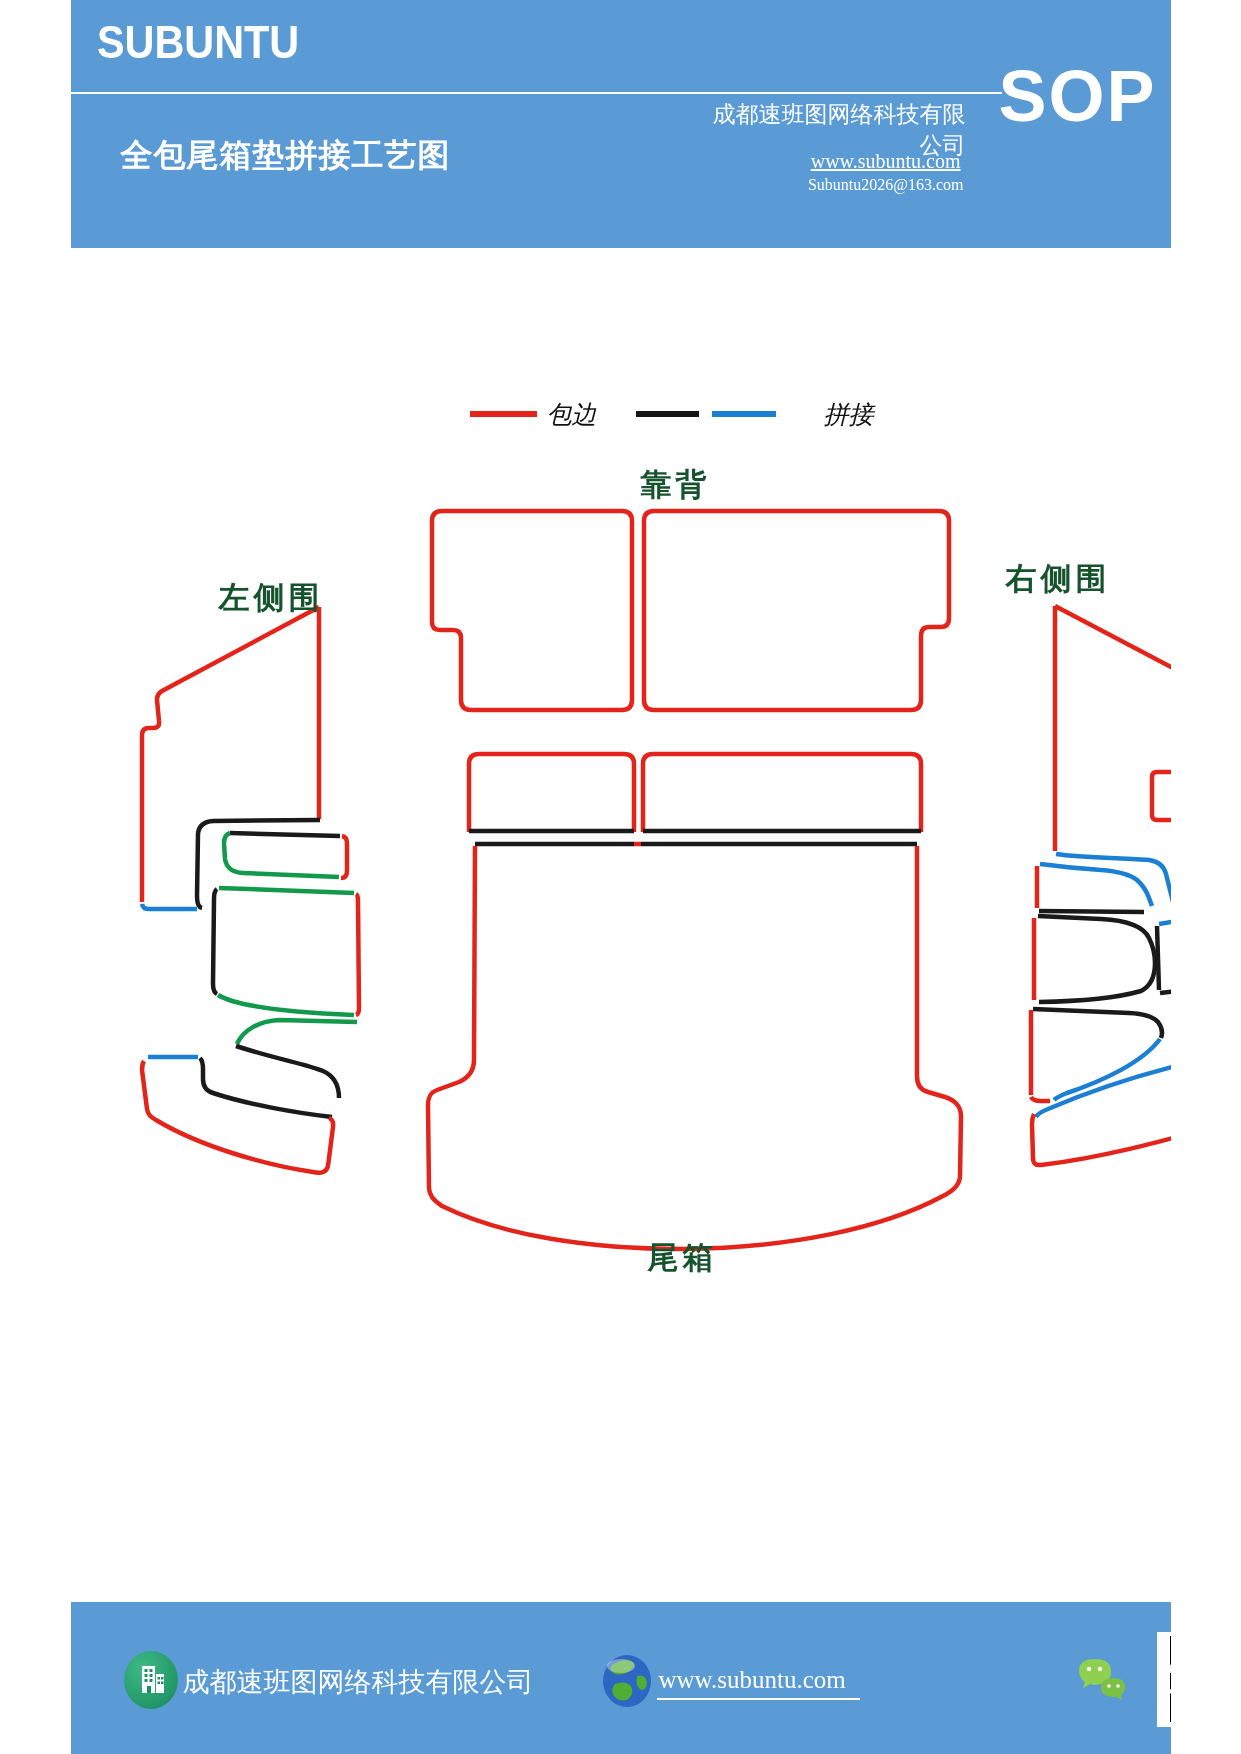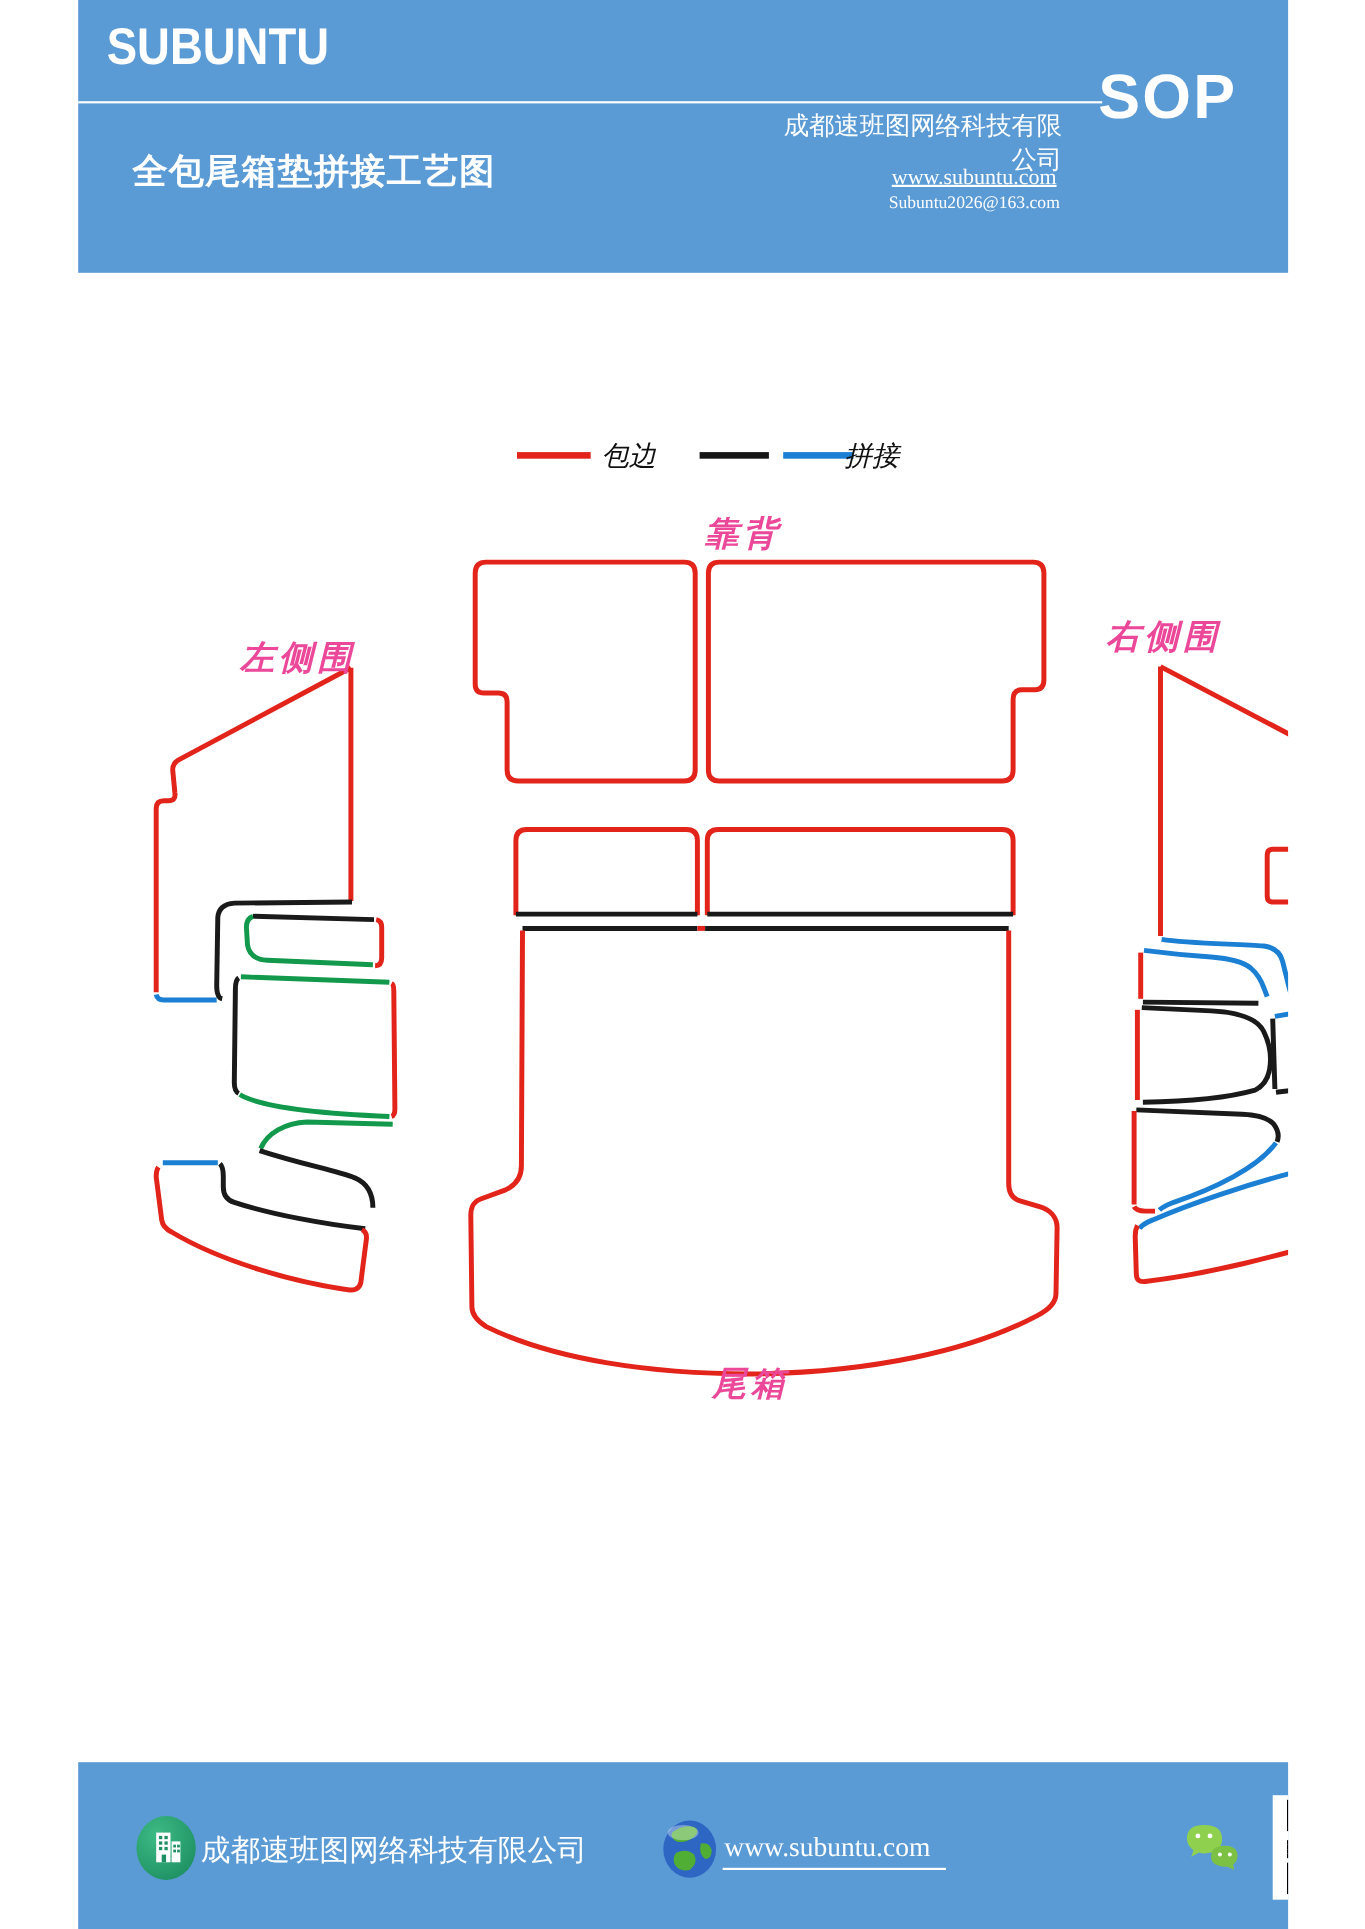--- a/index.html
+++ b/index.html
@@ -7,38 +7,38 @@
         font-family:"Liberation Sans",sans-serif;color:#111;}
   
   .header{position:absolute;left:0;top:0;width:1241px;height:248px;background:#5B9BD5;}
   .logo{position:absolute;left:26px;top:14px;font-size:47px;font-weight:800;color:#fff;
         letter-spacing:0px;transform:scaleX(.88);transform-origin:left center;font-family:"Liberation Sans",sans-serif;}
   .header-rule{position:absolute;left:0;top:92px;width:931px;height:2px;background:#fff;}
   .doc-title{position:absolute;left:30px;top:134px;font-size:32px;font-weight:700;color:#fff;
              font-family:"Liberation Serif",serif;letter-spacing:1px;margin-left:20px;}
   .header-company{position:absolute;left:630px;top:99px;width:265px;text-align:right;font-size:23px;color:#fff;
                   font-family:"Liberation Serif",serif;}
-  .sop{position:absolute;left:928px;top:55px;font-size:57px;font-weight:700;color:#fff;letter-spacing:2px;}
+  .sop{position:absolute;left:928px;top:55px;font-size:72px;font-weight:700;color:#fff;letter-spacing:2px;}
   .header-web{position:absolute;left:630px;top:150px;width:260px;text-align:right;font-size:20px;color:#fff;
               font-family:"Liberation Serif",serif;text-decoration:underline;cursor:pointer;}
   .header-mail{position:absolute;left:630px;top:176px;width:263px;text-align:right;font-size:16px;color:#fff;
                font-family:"Liberation Serif",serif;}
   
   .info-table{position:absolute;left:0px;top:249px;width:1241px;height:117px;border-collapse:collapse;table-layout:fixed;}
   .info-table td{border:1px solid #c6c6c6;text-align:center;vertical-align:middle;height:58px;background:#fff;}
   .cell-label{font-family:"Liberation Serif",serif;font-size:22px;color:#000;}
   .cell-value{font-family:"Liberation Sans",sans-serif;font-size:20px;font-weight:600;color:#000;}
   
   .legend{position:absolute;left:0;top:398px;width:1241px;height:36px;font-style:italic;}
   .swatch{position:absolute;top:13px;height:6px;}
   .legend-label{position:absolute;top:0px;font-size:25px;color:#111;font-family:"Liberation Serif",serif;}
   
   .diagram-svg{position:absolute;left:0;top:430px;width:1241px;height:875px;}
-  .diag-label{position:absolute;font-size:31px;color:#ec4899;font-weight:600;letter-spacing:4px;
-              font-family:"Liberation Sans",sans-serif;white-space:nowrap;font-style:italic;}
+  .diag-label{position:absolute;font-size:31px;color:#14532d;font-weight:600;letter-spacing:4px;
+              font-family:"Liberation Sans",sans-serif;white-space:nowrap;}
   
   .footer{position:absolute;left:0;top:1602px;width:1241px;height:152px;background:#5B9BD5;}
   .footer-company{position:absolute;left:112px;top:1664px;font-size:27px;color:#fff;font-family:"Liberation Serif",serif;}
   .footer-web{position:absolute;left:586px;top:1666px;font-size:25px;color:#fff;font-family:"Liberation Serif",serif;
               border-bottom:2px solid #fff;padding:0 14px 4px 2px;cursor:pointer;}
   .footer-icon{position:absolute;}
   .qr-box{position:absolute;left:1086px;top:1632px;width:112px;height:95px;background:#fff;}
 </style>
 </head>
 <body>
@@ -54,21 +54,21 @@
     <div class="header-web">www.subuntu.com</div>
     <div class="header-mail">Subuntu2026@163.com</div>
   </div>
 
 
   <div class="legend">
     <span class="swatch" id="sw-red" style="left: 399px; width: 67px; background: rgb(226, 36, 27);"></span>
     <span class="legend-label" style="left:476px;">包边</span>
     <span class="swatch" id="sw-black" style="left: 565px; width: 63px; background: rgb(22, 22, 22);"></span>
     <span class="swatch" id="sw-blue" style="left: 641px; width: 64px; background: rgb(27, 127, 212);"></span>
-    <span class="legend-label" style="left:697px;">拼接</span>
+    <span class="legend-label" style="left:753px;">拼接</span>
   </div>
 
   <svg class="diagram-svg" id="diagram" viewBox="0 430 1241 875">
       <path d="M371,511 L551,511 Q561,511 561,521 L561,700 Q561,710 551,710 L400,710 Q390,710 390,700 L390,638 Q390,630 382,630 L369,630 Q361,630 361,622 L361,521 Q361,511 371,511 Z" fill="none" stroke="#E2241B" stroke-width="4.5" stroke-linejoin="round" stroke-linecap="butt"></path>
       <path d="M583,511 L868,511 Q878,511 878,521 L878,618 Q878,627 870,627 L858,627 Q850,627 850,636 L850,700 Q850,710 840,710 L583,710 Q573,710 573,700 L573,521 Q573,511 583,511 Z" fill="none" stroke="#E2241B" stroke-width="4.5" stroke-linejoin="round" stroke-linecap="butt"></path>
       <path d="M398,832 L398,764 Q398,754 408,754 L553,754 Q563,754 563,764 L563,832" fill="none" stroke="#E2241B" stroke-width="4.5" stroke-linejoin="round" stroke-linecap="butt"></path>
       <path d="M398,831 L563,831" fill="none" stroke="#1A1A1A" stroke-width="4.5" stroke-linejoin="round" stroke-linecap="butt"></path>
       <path d="M572,832 L572,764 Q572,754 582,754 L840,754 Q850,754 850,764 L850,832" fill="none" stroke="#E2241B" stroke-width="4.5" stroke-linejoin="round" stroke-linecap="butt"></path>
       <path d="M572,831 L850,831" fill="none" stroke="#1A1A1A" stroke-width="4.5" stroke-linejoin="round" stroke-linecap="butt"></path>
       <path d="M404,844 L563,844" fill="none" stroke="#1A1A1A" stroke-width="4.5" stroke-linejoin="round" stroke-linecap="butt"></path>

